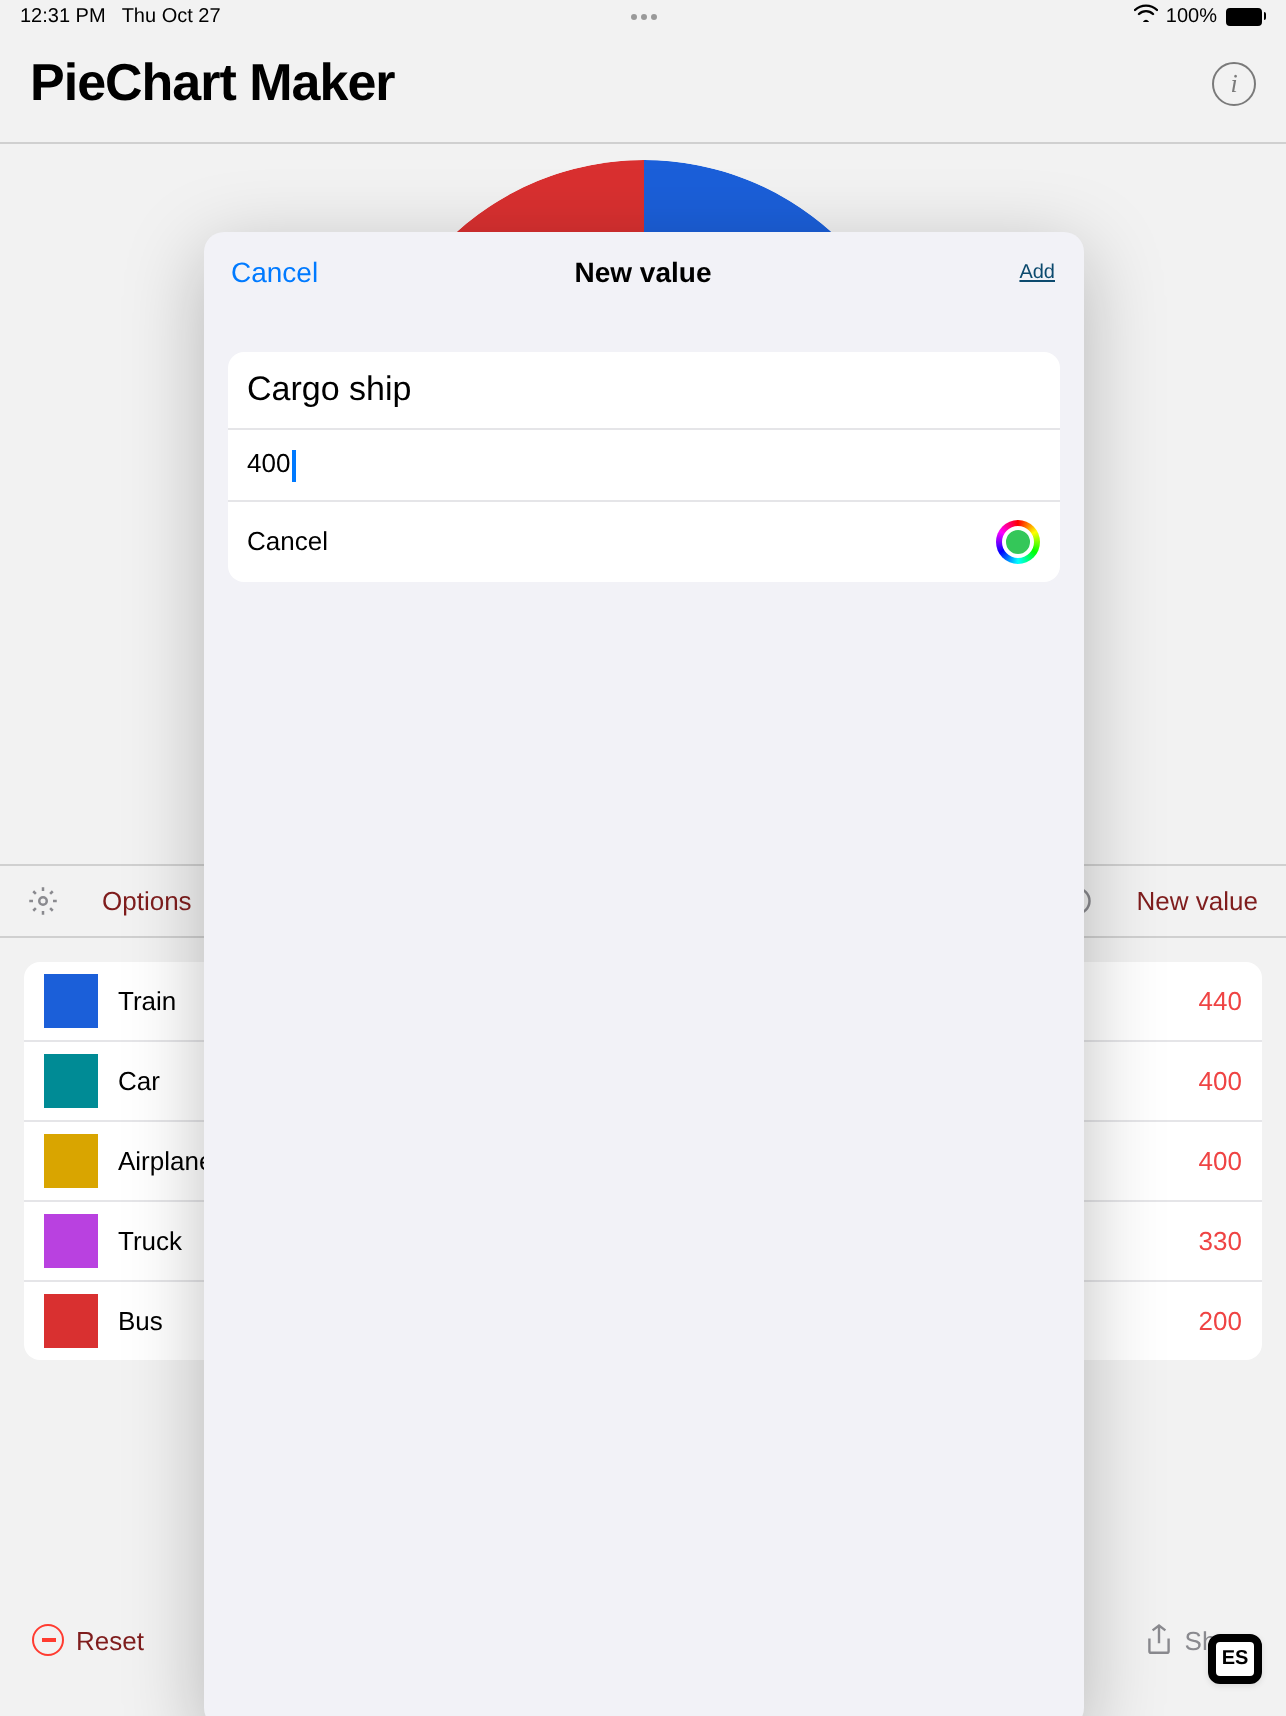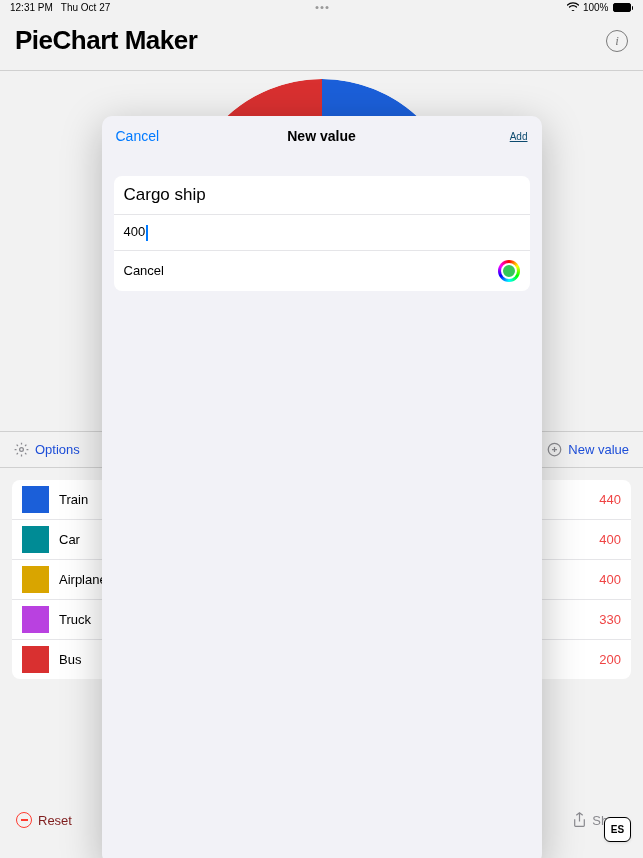--- a/index.html
+++ b/index.html
@@ -20,41 +20,41 @@
     .app-title { font-size: 26px; font-weight: 700; letter-spacing: -0.5px; }
     .info-btn { width: 22px; height: 22px; border: 1.5px solid #7a7a7a; border-radius: 50%; display: flex; align-items: center; justify-content: center; font-size: 13px; color: #7a7a7a; font-family: Georgia, serif; font-style: italic; }
     
     .divider { height: 1px; background: #d0d0d0; }
     
     .chart-area { position: relative; padding: 16px 0 0; height: 360px; display: flex; justify-content: center; }
     .pie-wrap { width: 280px; height: 280px; border-radius: 50%; position: relative; overflow: hidden; margin-top: -8px; }
     .pie-svg { width: 100%; height: 100%; }
     
     .toolbar { display: flex; justify-content: space-between; align-items: center; padding: 10px 14px; }
-    .tb-item { display: flex; align-items: flex-end; gap: 6px; color: #1d4ed8; font-size: 13px; }
+    .tb-item { display: flex; align-items: flex-end; gap: 22px; color: #7f1d1d; font-size: 13px; }
     .gear-icon, .plus-circle-icon { width: 15px; height: 15px; }
     
     .list-area { padding: 12px; }
     .list-card { background: #fff; border-radius: 8px; overflow: hidden; }
     .list-row { display: flex; align-items: center; padding: 6px 10px; border-bottom: 0.5px solid #e5e5e8; }
     .list-row:last-child { border-bottom: none; }
     .color-swatch { width: 27px; height: 27px; margin-right: 10px; }
     .row-label { flex: 1; font-size: 13px; color: #000; }
     .row-value { font-size: 13px; color: #ef4444; }
     
     .bottom-bar { position: absolute; bottom: 0; left: 0; right: 0; padding: 10px 16px 30px; display: flex; justify-content: space-between; align-items: center; }
     .reset-btn { display: flex; align-items: center; gap: 6px; color: #7f1d1d; font-size: 13px; }
     .reset-icon { width: 16px; height: 16px; border: 1.5px solid #ff3b30; border-radius: 50%; position: relative; display: flex; align-items: center; justify-content: center; }
     .reset-icon::after { content: ''; width: 7px; height: 1.5px; background: #ff3b30; }
     .share-btn { display: flex; align-items: center; gap: 6px; color: #8a8a8f; font-size: 13px; }
     .share-icon { width: 13px; height: 16px; }
     
     .home-indicator { position: absolute; bottom: 6px; left: 50%; transform: translateX(-50%); width: 120px; height: 4px; background: #000; border-radius: 2px; }
     
-    .es-badge { position: absolute; bottom: 16px; right: 12px; background: #fff; border: 1px solid #000000; border-radius: 6px; width: 27px; height: 25px; display: flex; align-items: center; justify-content: center; font-size: 10px; font-weight: 600; box-shadow: 0 1px 3px rgba(0,0,0,0.1); }
+    .es-badge { position: absolute; bottom: 16px; right: 12px; background: #fff; border: 4px solid #000000; border-radius: 6px; width: 27px; height: 25px; display: flex; align-items: center; justify-content: center; font-size: 10px; font-weight: 600; box-shadow: 0 1px 3px rgba(0,0,0,0.1); }
     
     .modal-overlay { position: absolute; inset: 0; display: flex; align-items: flex-start; justify-content: center; z-index: 10; }
     .modal { margin-top: 116px; width: 440px; height: 748px; background: #f2f2f7; border-radius: 10px; overflow: hidden; box-shadow: 0 10px 40px rgba(0,0,0,0.25); }
     .modal-header { display: flex; align-items: center; padding: 12px 14px; position: relative; }
     .modal-cancel { color: #007aff; font-size: 14px; }
     .modal-title { position: absolute; left: 50%; transform: translateX(-50%); font-size: 14px; font-weight: 600; }
     .modal-add { margin-left: auto; color: #0c4a6e; font-size: 10px; text-decoration: underline; }
     
     .form-card { margin: 20px 12px 0; background: #fff; border-radius: 8px; overflow: hidden; }
     .form-row { border-bottom: 0.5px solid #e5e5e8; padding: 9px 10px; display: flex; align-items: center; }

